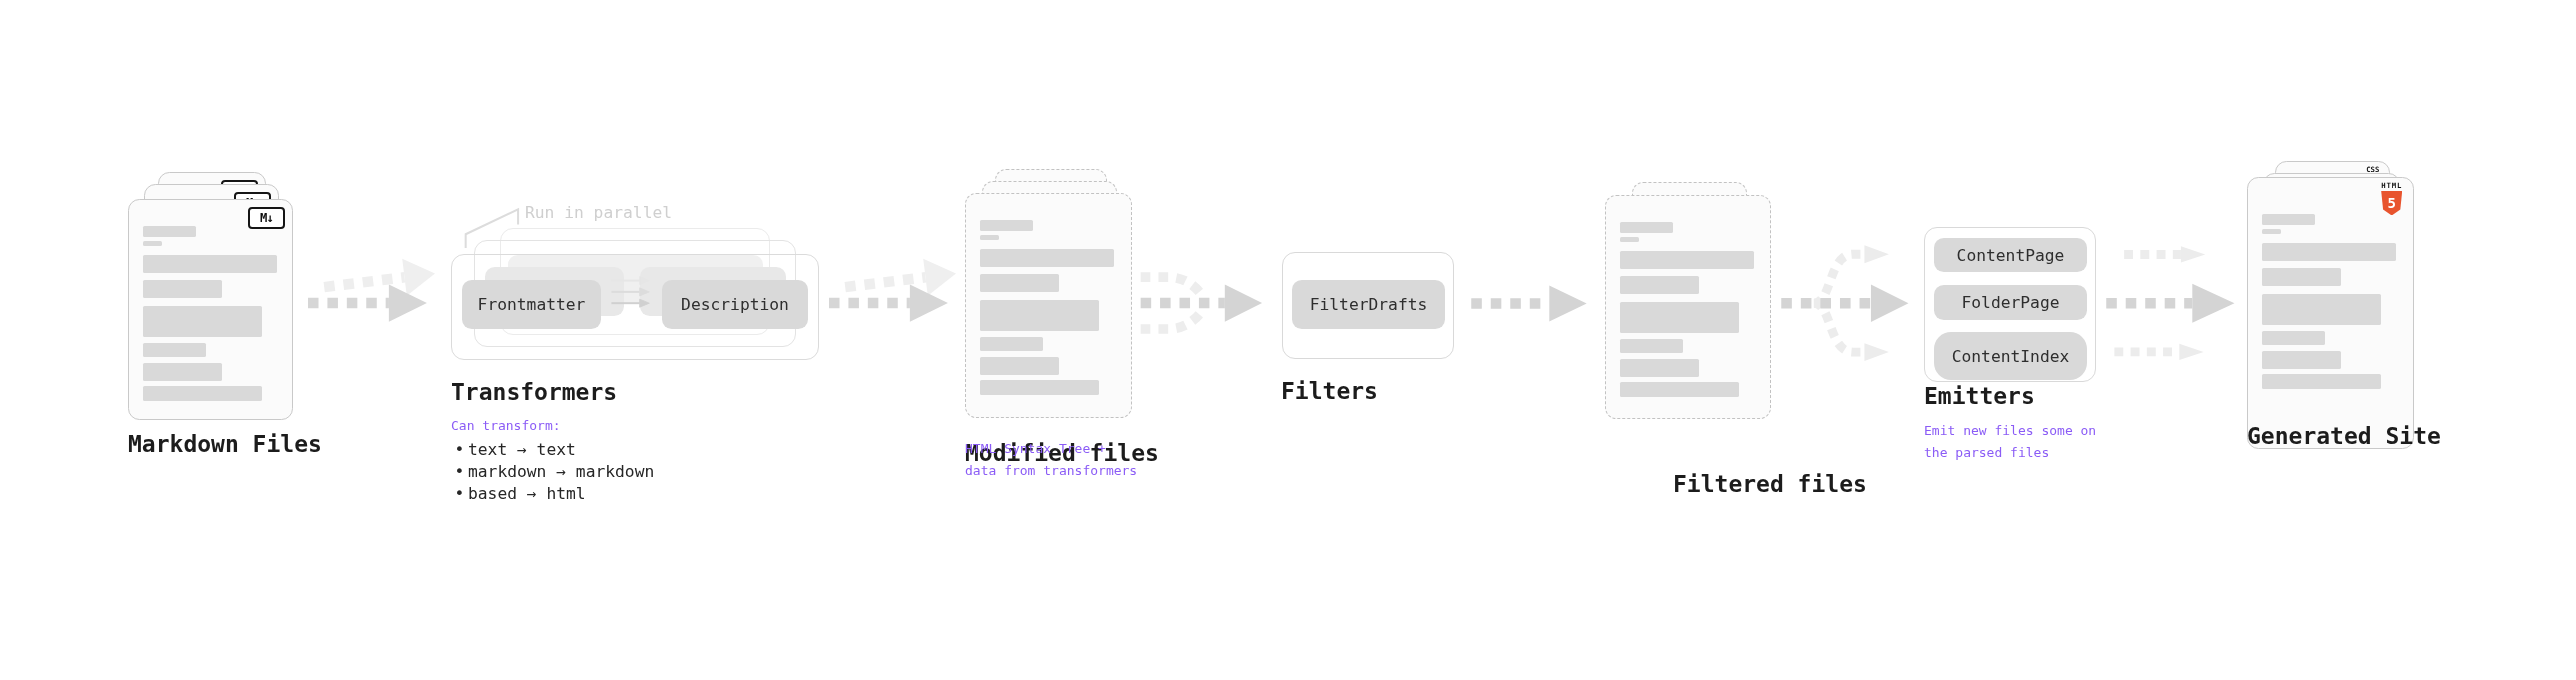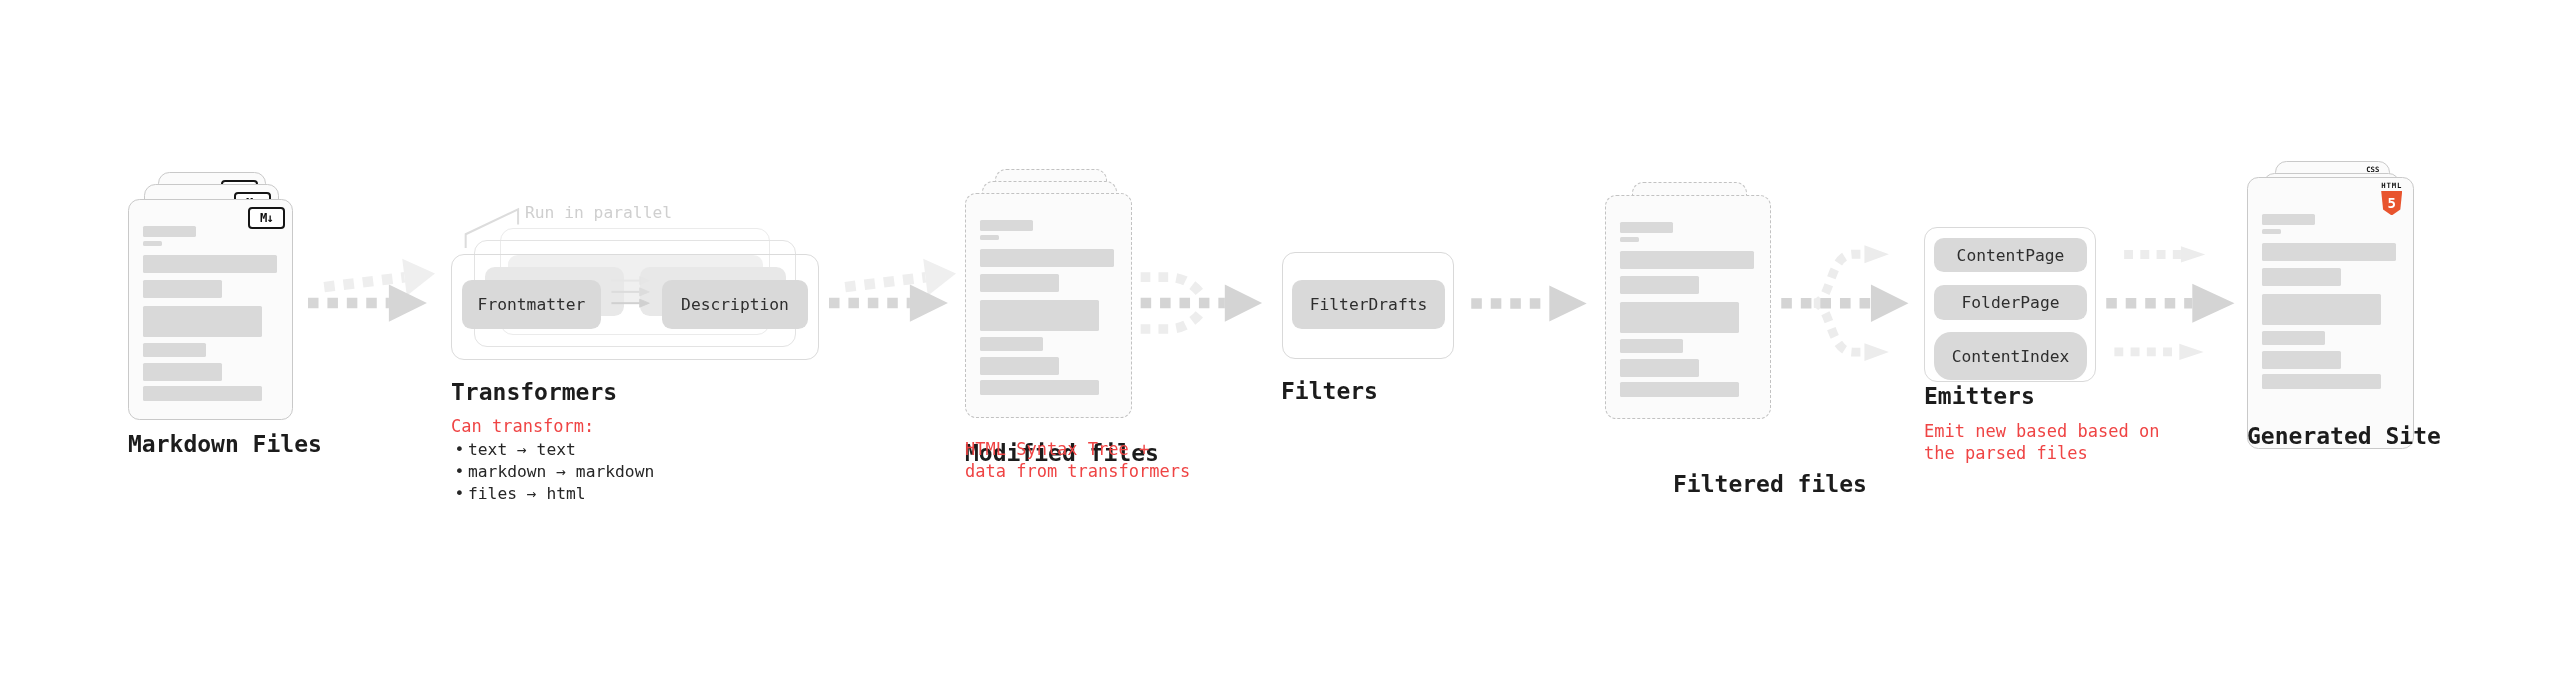--- a/index.html
+++ b/index.html
@@ -23,21 +23,21 @@
   .doc-bars .b5{width:119px;height:31px;margin-bottom:5.7px;}
   .doc-bars .b6{width:63px;height:14.6px;margin-bottom:5.7px;}
   .doc-bars .b7{width:79px;height:18px;margin-bottom:4.9px;}
   .doc-bars .b8{width:119px;height:15.4px;}
   
   .ghost-box{position:absolute;background:transparent;border:1.6px solid #e0e0e0;border-radius:13px;box-sizing:border-box;}
   .pill{position:absolute;background:#d9d9d9;border-radius:9.8px;display:flex;align-items:center;justify-content:center;font-size:16.3px;color:#2e2e2e;box-sizing:border-box;}
   .ghost-pill{position:absolute;border-radius:9.8px;}
   
   .stage-label{position:absolute;font-size:23px;font-weight:600;color:#1c1c1c;white-space:nowrap;}
-  .stage-sub{position:absolute;font-size:17px;line-height:22px;color:#ef4444;white-space:pre-line;}
+  .stage-sub{position:absolute;font-size:13px;line-height:22px;color:#8b5cf6;white-space:pre-line;}
   .annotation{position:absolute;font-size:16.3px;color:#cfcfcf;white-space:nowrap;}
   .bullets{position:absolute;font-size:16.3px;line-height:22px;color:#262626;}
   .bullet-row{display:flex;}
   .bullet-marker{width:17px;text-align:center;flex:0 0 17px;}
   
   .css-badge{position:absolute;top:4.1px;right:8.1px;width:16.3px;text-align:center;}
   .css-badge .css-text{font-size:7.3px;font-weight:bold;color:#111;line-height:7.3px;letter-spacing:0;}
   .css-badge .css-bar{height:3.3px;background:#2965f1;margin-top:0.8px;border-radius:0.8px;}
   .js-badge{position:absolute;top:5.7px;right:9px;width:18px;height:9px;background:#f7df1e;}
   .html5-badge{position:absolute;top:4.1px;right:9.8px;width:23px;text-align:center;}
@@ -122,21 +122,21 @@
     <div class="bullet-row">
         <span class="bullet-marker">•</span>
         <span>text → text</span>
       </div>
     <div class="bullet-row">
         <span class="bullet-marker">•</span>
         <span>markdown → markdown</span>
       </div>
     <div class="bullet-row">
         <span class="bullet-marker">•</span>
-        <span>files → html</span>
+        <span>based → html</span>
       </div>
   </div>
 
   <svg class="abs" style="left:822px;top:240px;" width="175" height="89" viewBox="0 0 215 110">
     <g transform="rotate(-7 30 58)">
       <line x1="28" y1="58" x2="128" y2="58" stroke="#eeeeee" stroke-width="13" stroke-dasharray="13 11"></line>
       <polygon points="128,35 166,58 128,81" fill="#efefef"></polygon>
     </g>
     <line x1="8" y1="78" x2="108" y2="78" stroke="#d6d6d6" stroke-width="13" stroke-dasharray="13 11"></line>
     <polygon points="108,55 155,78 108,101" fill="#d6d6d6"></polygon>
@@ -206,21 +206,21 @@
     <polygon points="114,52 160,75 114,98" fill="#d4d4d4"></polygon>
   </svg>
 
   <div>
     <div class="ghost-box" style="left:1924px;top:227px;width:172px;height:155px;border-color:#d9d9d9;background:#ffffff;"></div>
     <div class="pill" style="left:1934px;top:238px;width:153px;height:34px;">ContentPage</div>
     <div class="pill" style="left:1934px;top:285px;width:153px;height:35px;">FolderPage</div>
     <div class="pill" style="left:1934px;top:332px;width:153px;height:48px;border-radius:17px;">ContentIndex</div>
   </div>
   <div class="stage-label" style="left:1924px;top:383px;">Emitters</div>
-  <div class="stage-sub" style="left:1924px;top:420px;">Emit new based based on
+  <div class="stage-sub" style="left:1924px;top:420px;">Emit new files some on
 the parsed files</div>
 
   <svg class="abs" style="left:2103px;top:242px;" width="138" height="124" viewBox="0 0 170 152">
     <line x1="26" y1="15" x2="96" y2="15" stroke="#ececec" stroke-width="11" stroke-dasharray="11 9"></line>
     <polygon points="96,5 126,15 96,25" fill="#ececec"></polygon>
     <line x1="4" y1="75" x2="110" y2="75" stroke="#d4d4d4" stroke-width="13" stroke-dasharray="13 11"></line>
     <polygon points="110,51 162,75 110,99" fill="#d4d4d4"></polygon>
     <line x1="14" y1="135" x2="94" y2="135" stroke="#ececec" stroke-width="11" stroke-dasharray="11 9"></line>
     <polygon points="94,125 124,135 94,145" fill="#ececec"></polygon>
   </svg>

